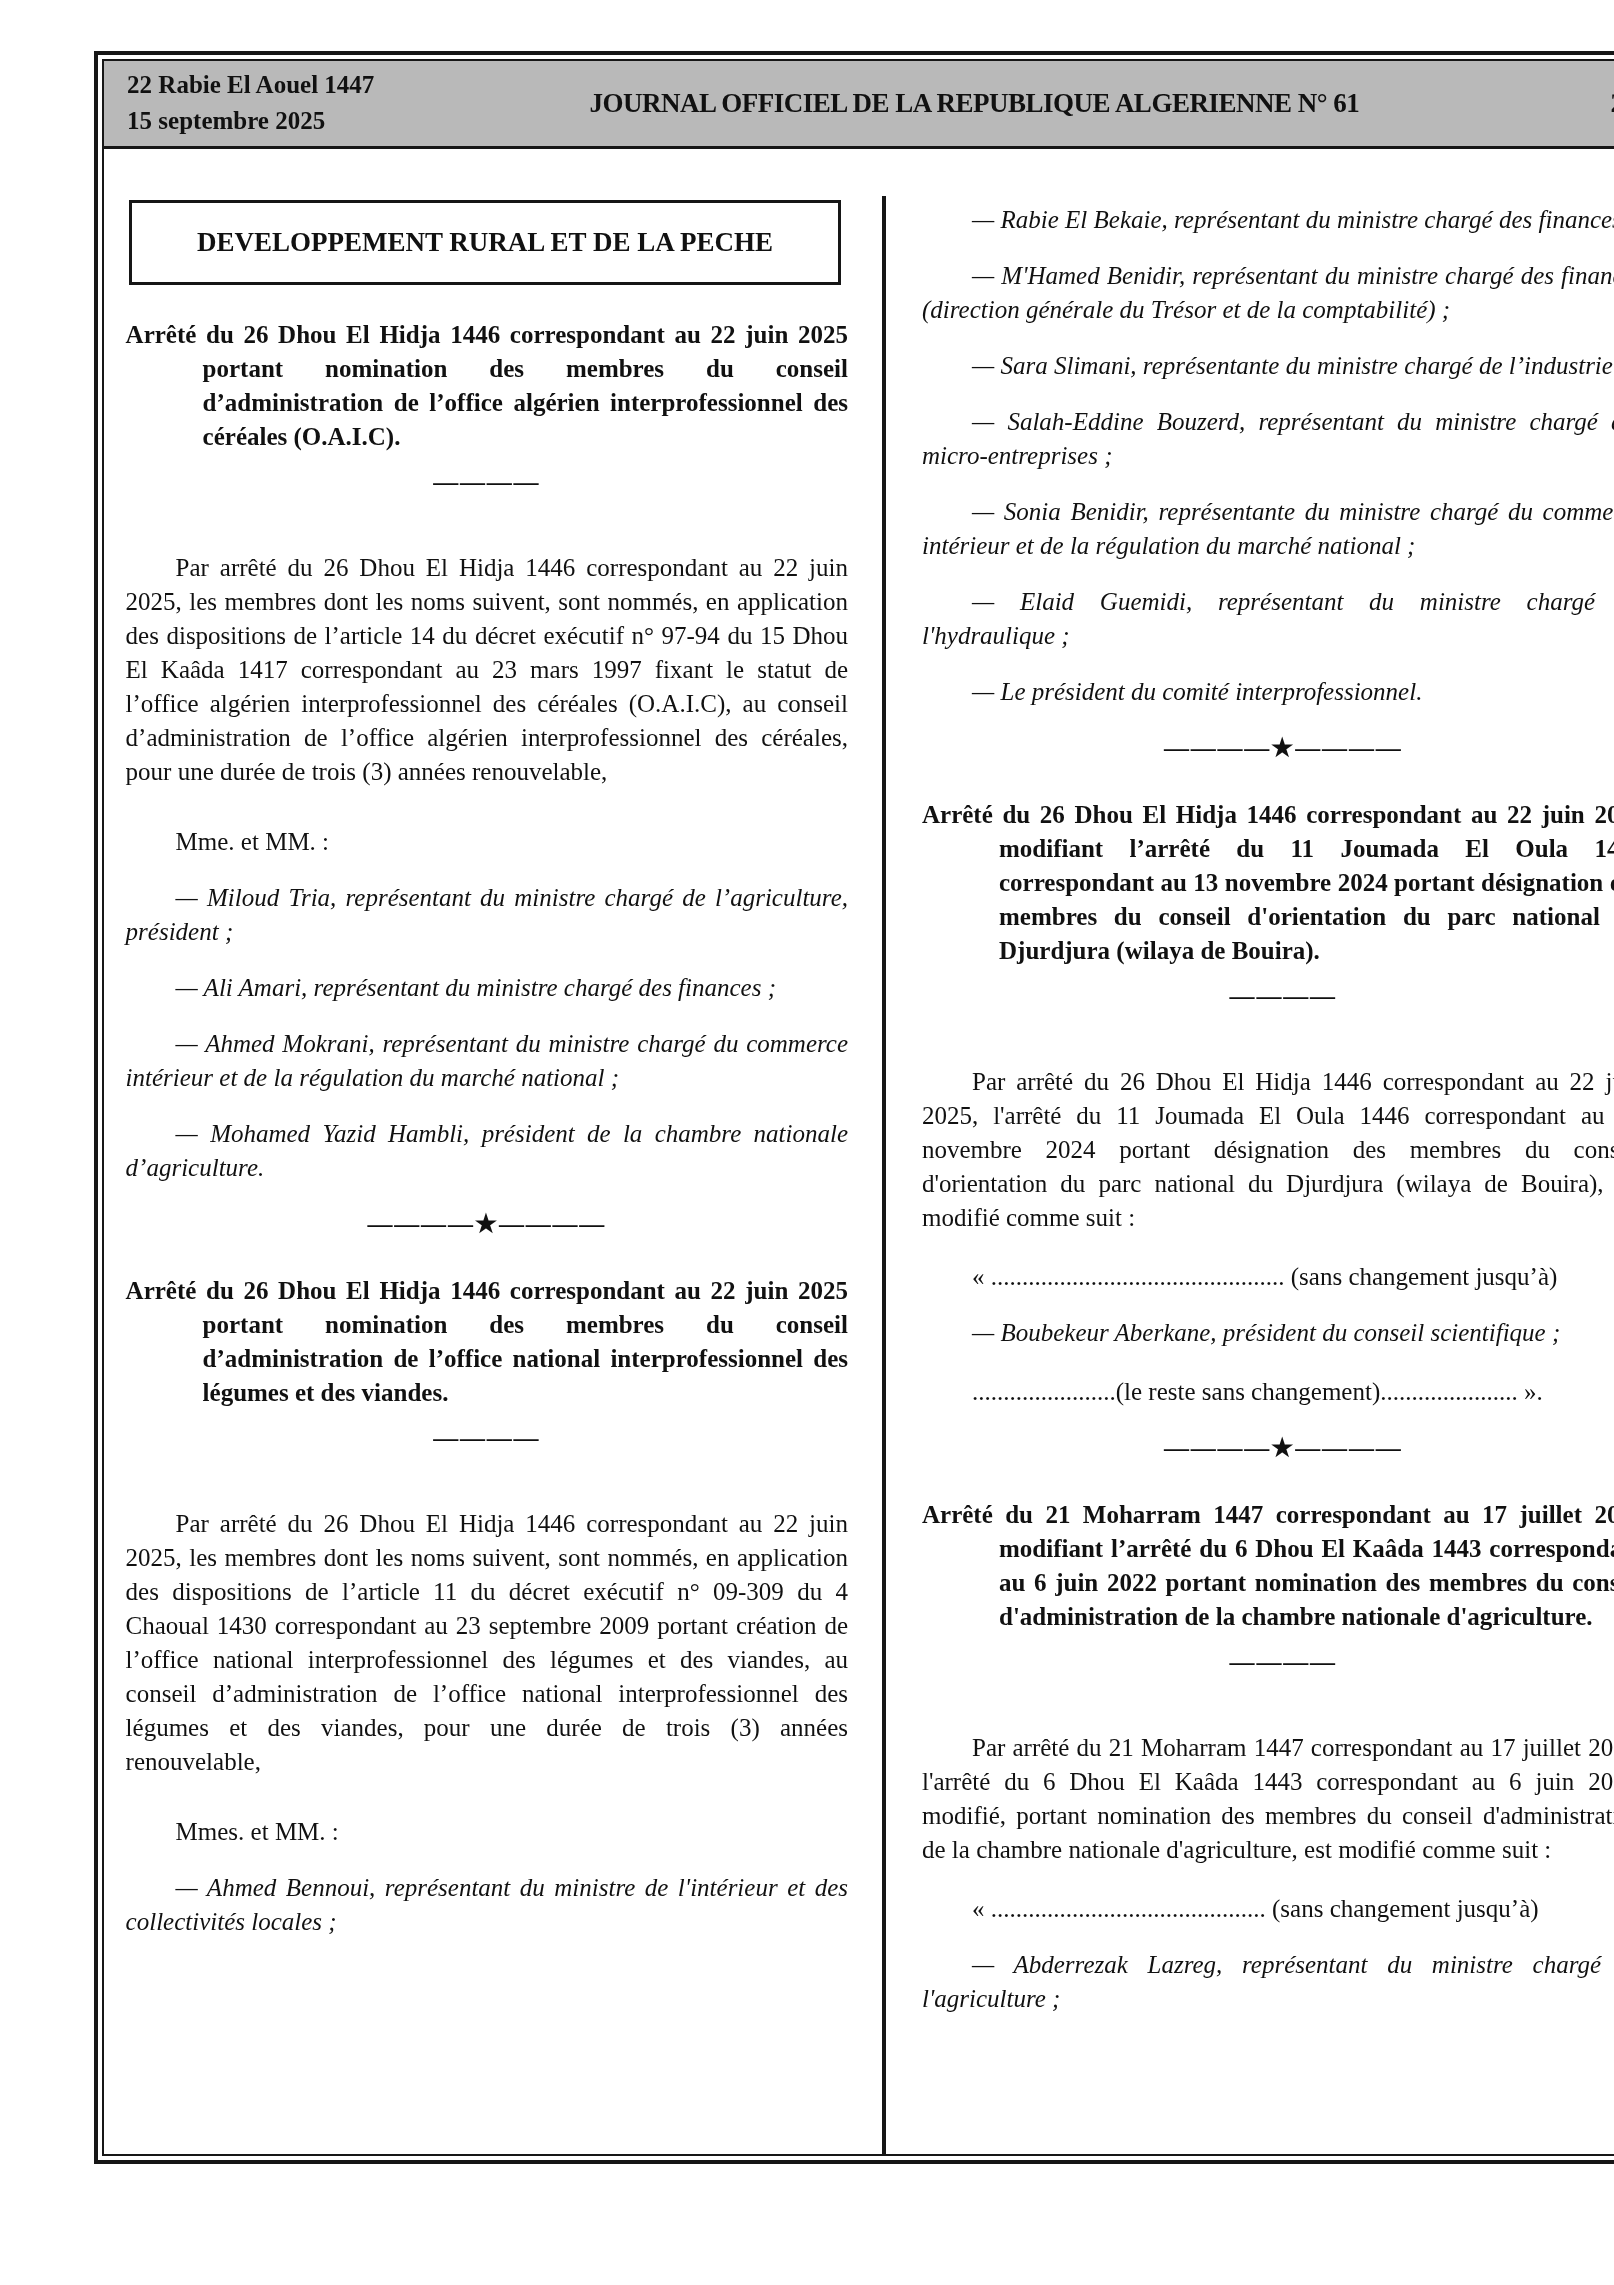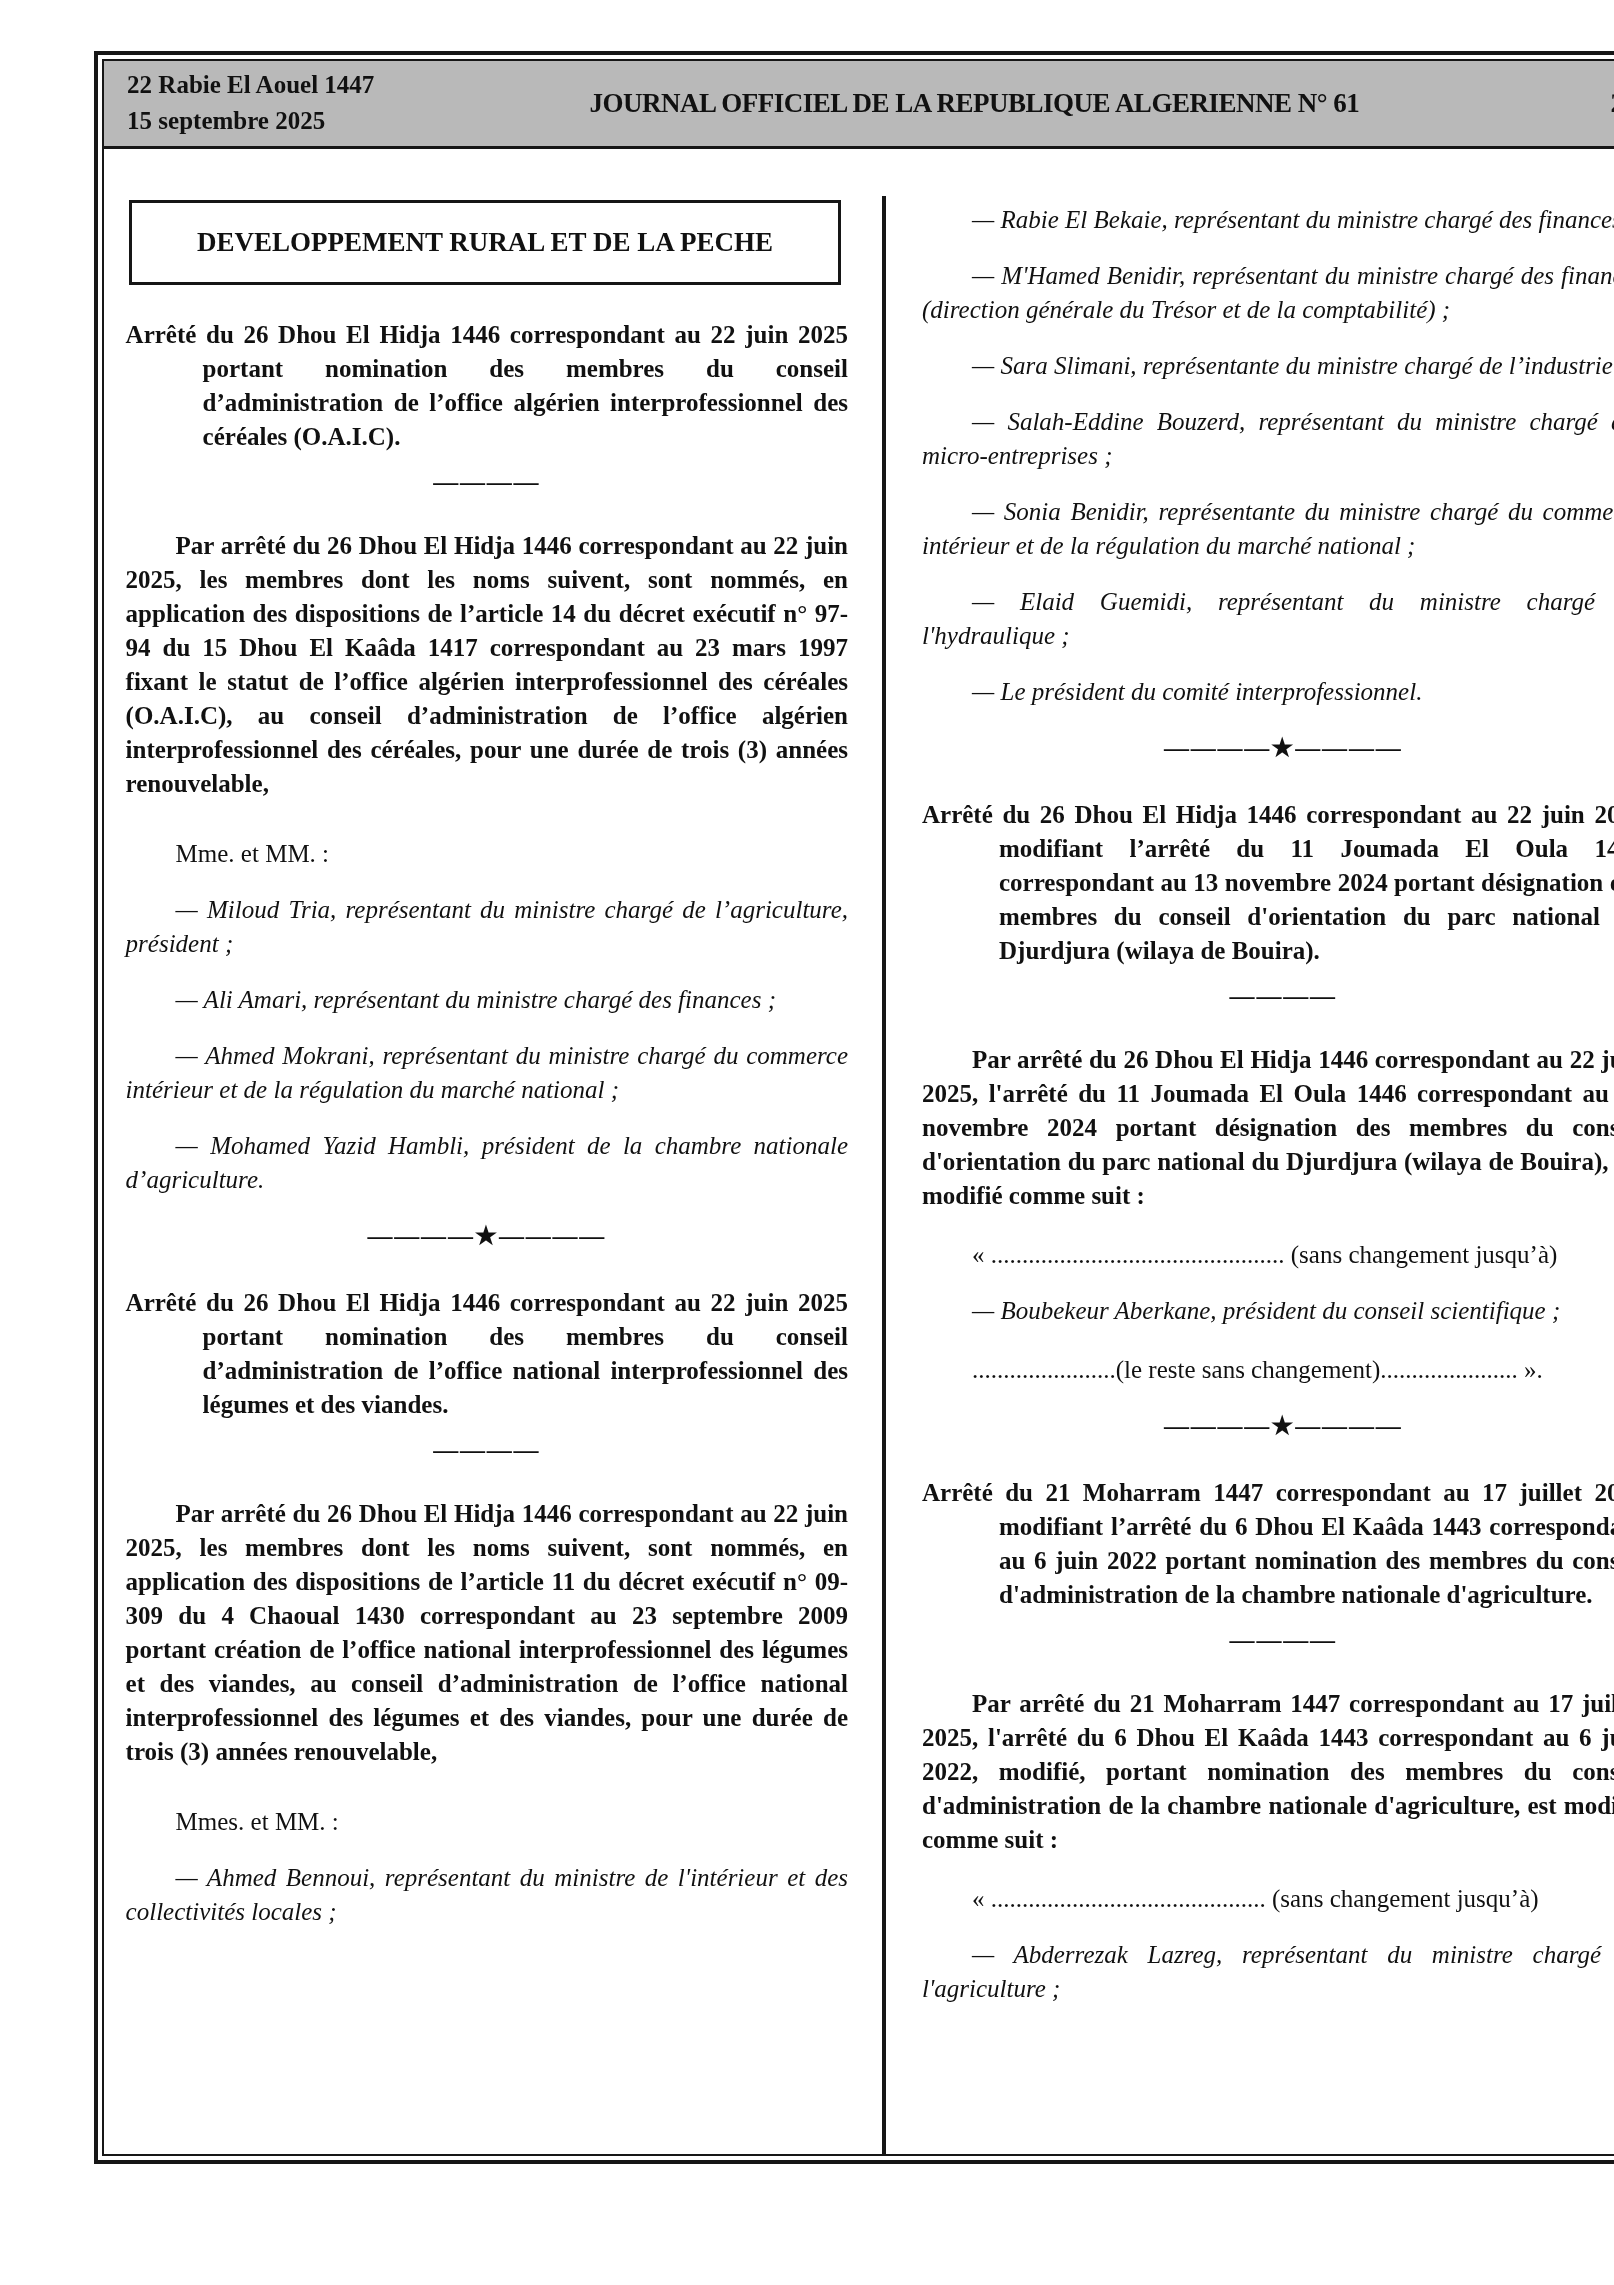--- a/index.html
+++ b/index.html
@@ -95,21 +95,21 @@
     margin-top: 33px;
   }
   .sep {
     text-align: center;
     font-weight: bold;
     letter-spacing: 1.8px;
     text-indent: 0;
     margin-top: 11px;
   }
   .star-sep { margin-top: 22px; }
-  .para { text-indent: 50px; margin-top: 30px; font-weight: bold; }
+  .para { text-indent: 50px; margin-top: 52px; }
   .salutation { text-indent: 50px; margin-top: 36px; text-align: left; }
   .item { text-indent: 50px; margin-top: 22px; font-style: italic; }
   .quote { text-indent: 50px; margin-top: 25px; text-align: left; }
   .col-right .item.first { margin-top: 54px; }
 </style>
 </head>
 <body>
 
 <div class="page">
   <div class="frame-outer">

